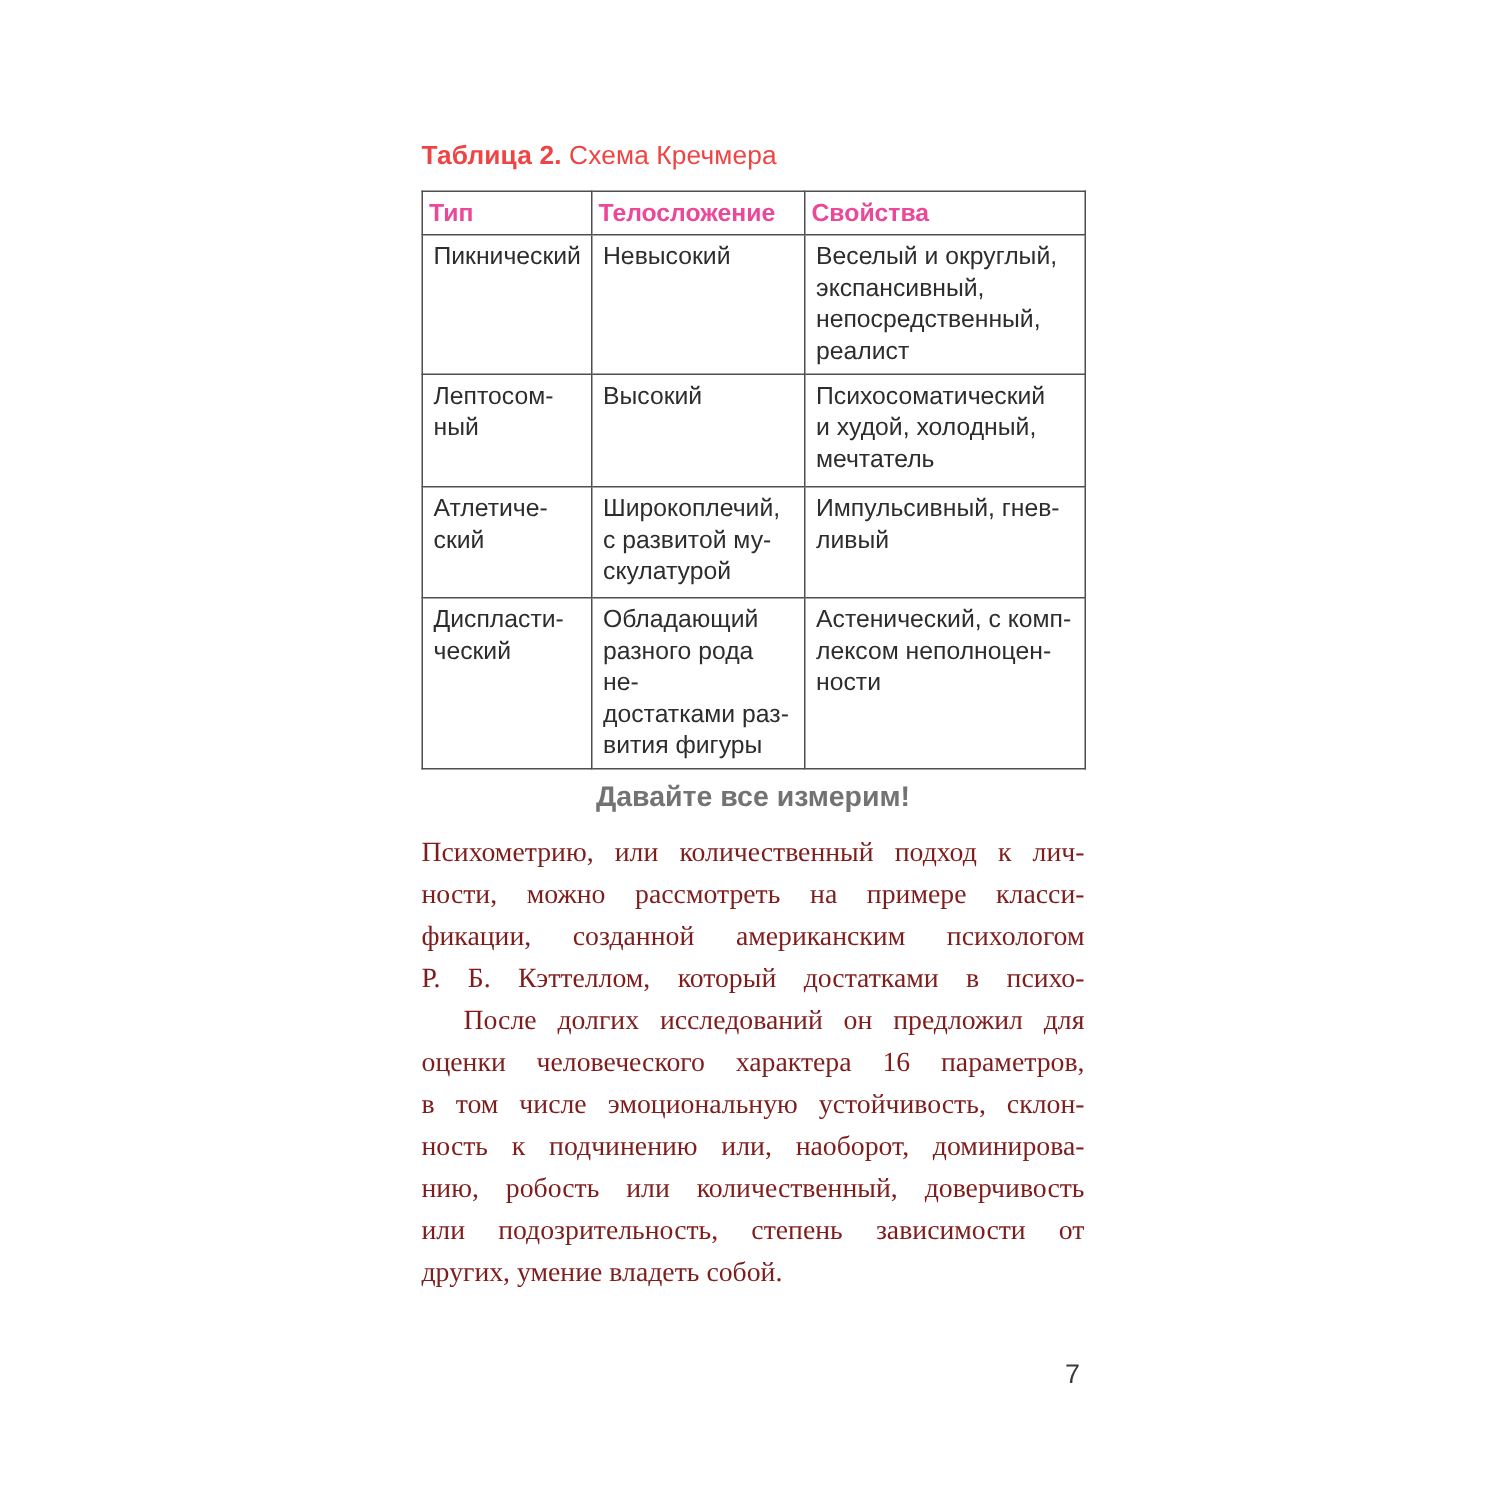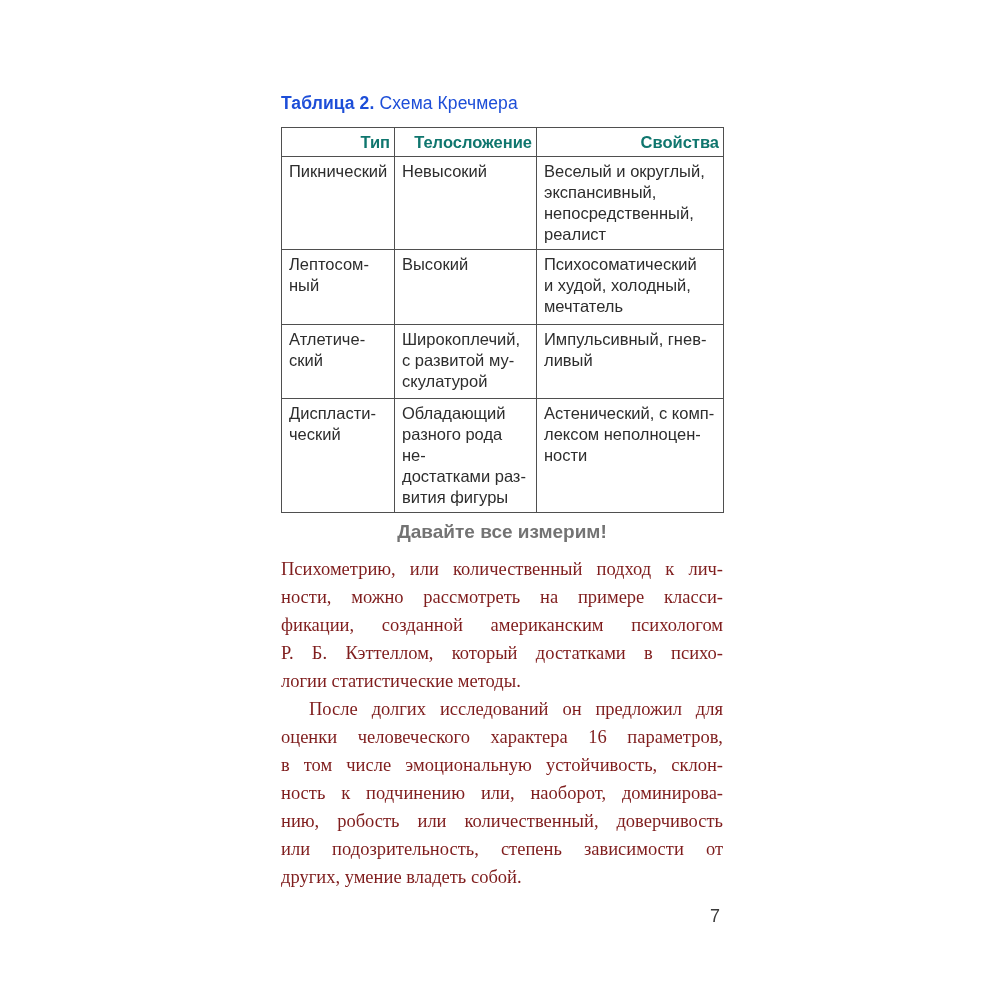--- a/index.html
+++ b/index.html
@@ -16,21 +16,21 @@
     overflow: hidden;
   }
 
   
   .table-caption {
     position: absolute;
     left: 281px;
     top: 93px;
     width: 442px;
     font-size: 17.5px;
-    color: #1d4ed8;
+    color: #ef4444;
     letter-spacing: 0.1px;
   }
   .table-caption .cap-bold { font-weight: bold; margin-right: 5px; }
 
   
   table.kretschmer {
     position: absolute;
     left: 281px;
     top: 127px;
     width: 442px;
@@ -40,25 +40,25 @@
     color: #2d2d2d;
   }
   table.kretschmer th,
   table.kretschmer td {
     border: 1px solid #4f4f4f;
     line-height: 21px;
     vertical-align: top;
   }
   table.kretschmer th {
     font-weight: bold;
-    text-align: right;
+    text-align: left;
     padding: 3px 4px;
     height: 22px;
     vertical-align: middle;
-    color: #0f766e;
+    color: #ec4899;
   }
   table.kretschmer td {
     padding: 4px 7px 4px 7px;
     white-space: pre-line;
   }
   table.kretschmer tbody tr:nth-child(1) { height: 92px; }
   table.kretschmer tbody tr:nth-child(2) { height: 75px; }
   table.kretschmer tbody tr:nth-child(3) { height: 74px; }
   table.kretschmer tbody tr:nth-child(4) { height: 94px; }
 
@@ -172,21 +172,20 @@
   </table>
 
   <div class="section-heading">Давайте все измерим!</div>
 
   <div class="body-text">
       <div class="para">
         <div class="tline">Психометрию, или количественный подход к лич-</div>
         <div class="tline">ности, можно рассмотреть на примере класси-</div>
         <div class="tline">фикации, созданной американским психологом</div>
         <div class="tline">Р. Б. Кэттеллом, который достатками в психо-</div>
-        <div class="tline last">логии статистические методы.</div>
       </div>
       <div class="para">
         <div class="tline indent">После долгих исследований он предложил для</div>
         <div class="tline">оценки человеческого характера 16 параметров,</div>
         <div class="tline">в том числе эмоциональную устойчивость, склон-</div>
         <div class="tline">ность к подчинению или, наоборот, доминирова-</div>
         <div class="tline">нию, робость или количественный, доверчивость</div>
         <div class="tline">или подозрительность, степень зависимости от</div>
         <div class="tline last">других, умение владеть собой.</div>
       </div>

